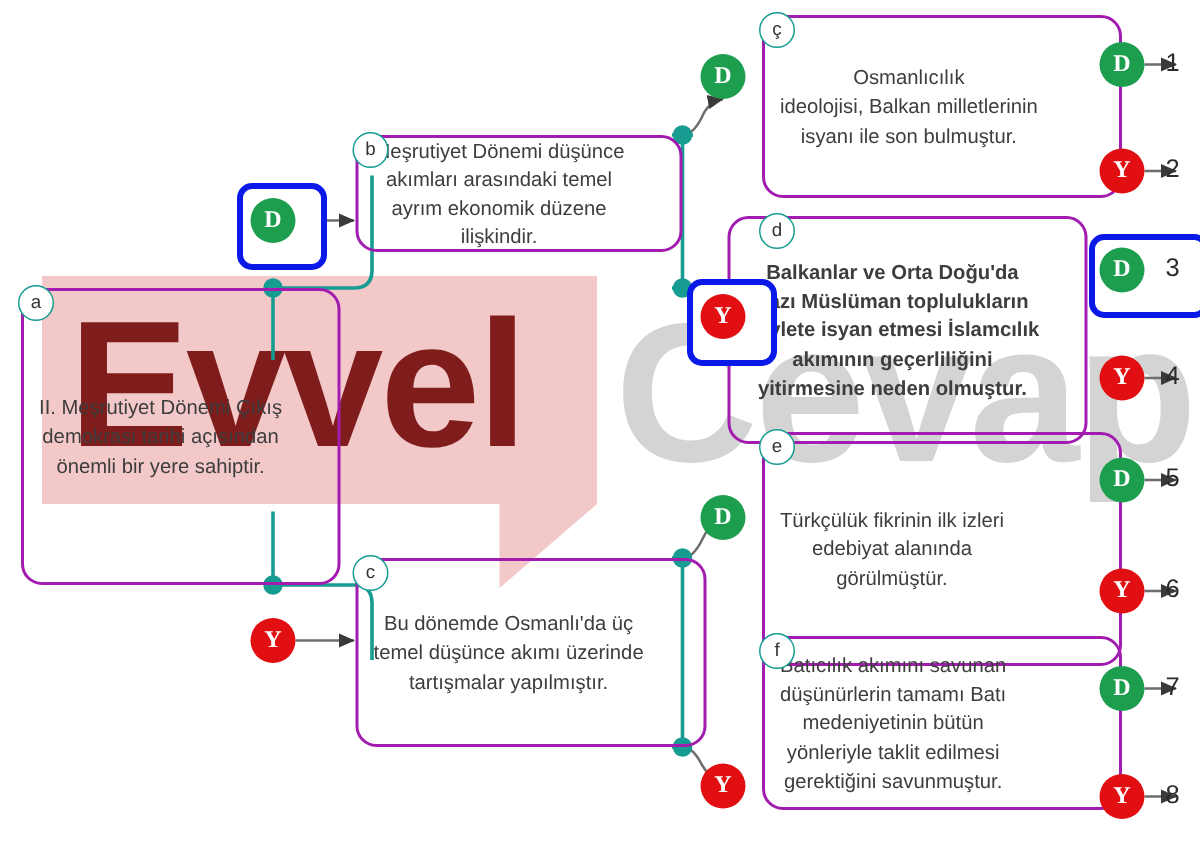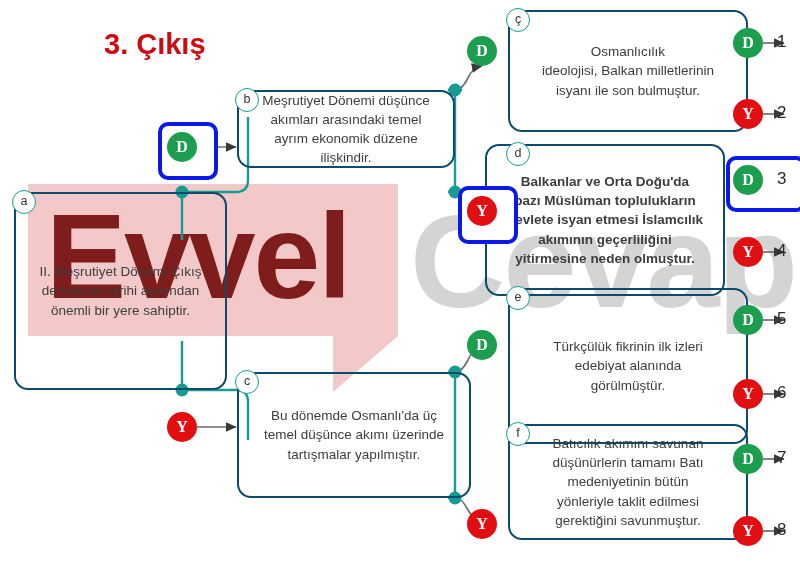--- a/index.html
+++ b/index.html
@@ -67,26 +67,25 @@
     position: absolute;
     inset: 0;
     z-index: 2;
     pointer-events: none;
   }
   
   .node {
     position: absolute;
     z-index: 3;
     box-sizing: border-box;
-    border: 2px solid #0c4a6e;
+    border: 2px solid #a21caf;
     border-radius: 14px;
     background: transparent;
     display: flex;
     align-items: center;
-    justify-content: center;
   }
   .node-text {
     text-align: center;
     color: #3d3d3d;
     font-size: 13.5px;
     line-height: 1.42;
     padding: 4px 10px;
     white-space: pre-line;
     font-family: "Liberation Sans", sans-serif;
   }
@@ -218,21 +217,20 @@
       <circle cx="455" cy="372" r="6.5"></circle>
       <circle cx="455" cy="498" r="6.5"></circle>
     </g>
 
     <g fill="none" stroke="#179c92" stroke-width="2.4">
       <path d="M455,90 L455,192"></path>
       <path d="M455,372 L455,498"></path>
     </g>
   </svg>
 
-  <div class="title">3. Çıkış</div>
 
   <div class="node" style="left:14px; top:192px; width:213px; height:198px;">
     <div class="node-text">II. Meşrutiyet Dönemi Çıkış
 demokrasi tarihi açısından
 önemli bir yere sahiptir.</div>
   </div>
   <div class="tag" style="left:12px; top:190px;">a</div>
 
   <div class="node" style="left:237px; top:90px; width:218px; height:78px;">
     <div class="node-text">Meşrutiyet Dönemi düşünce

